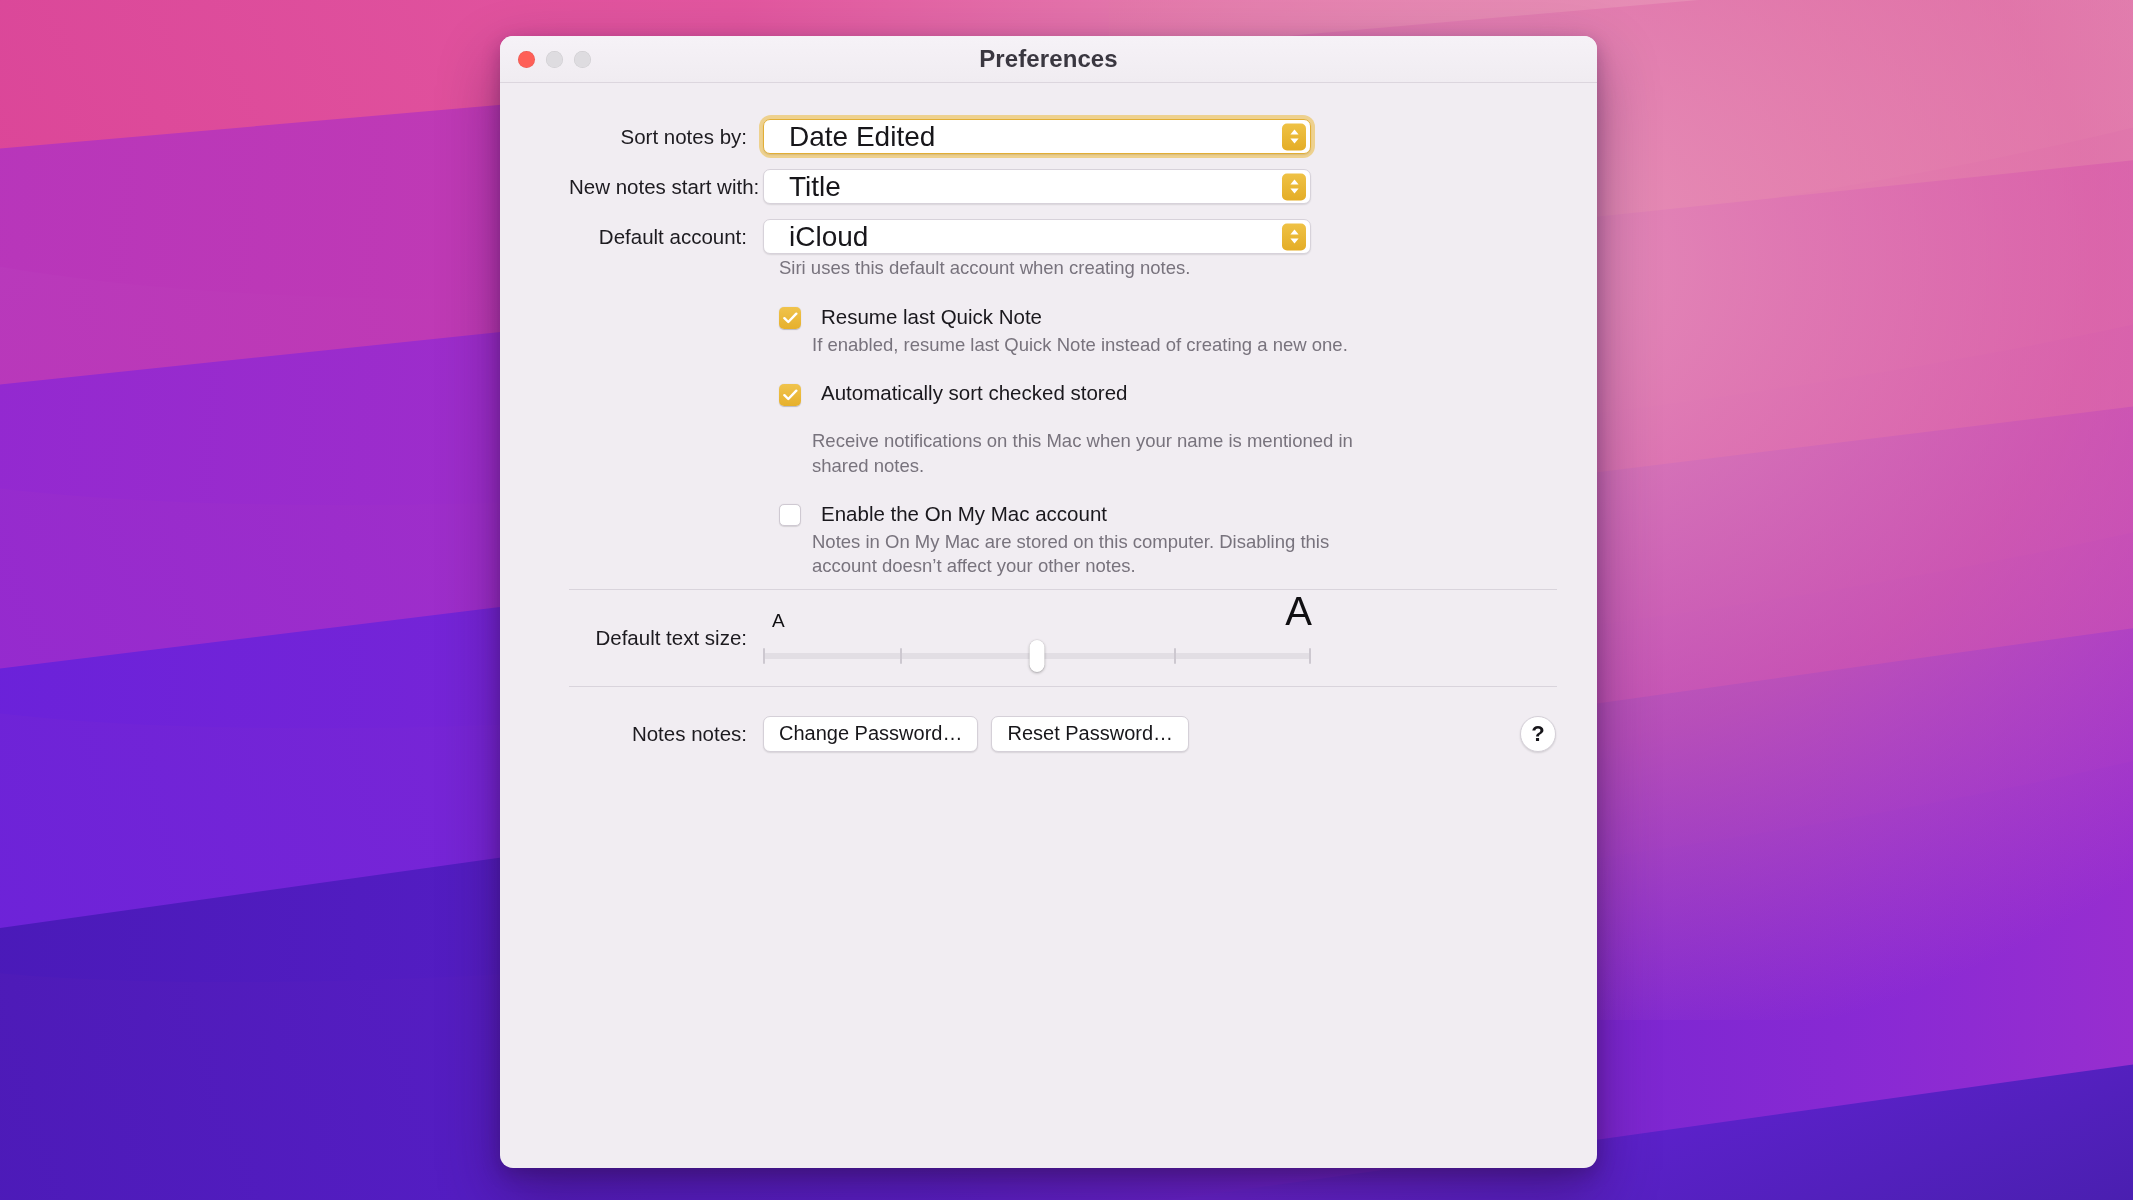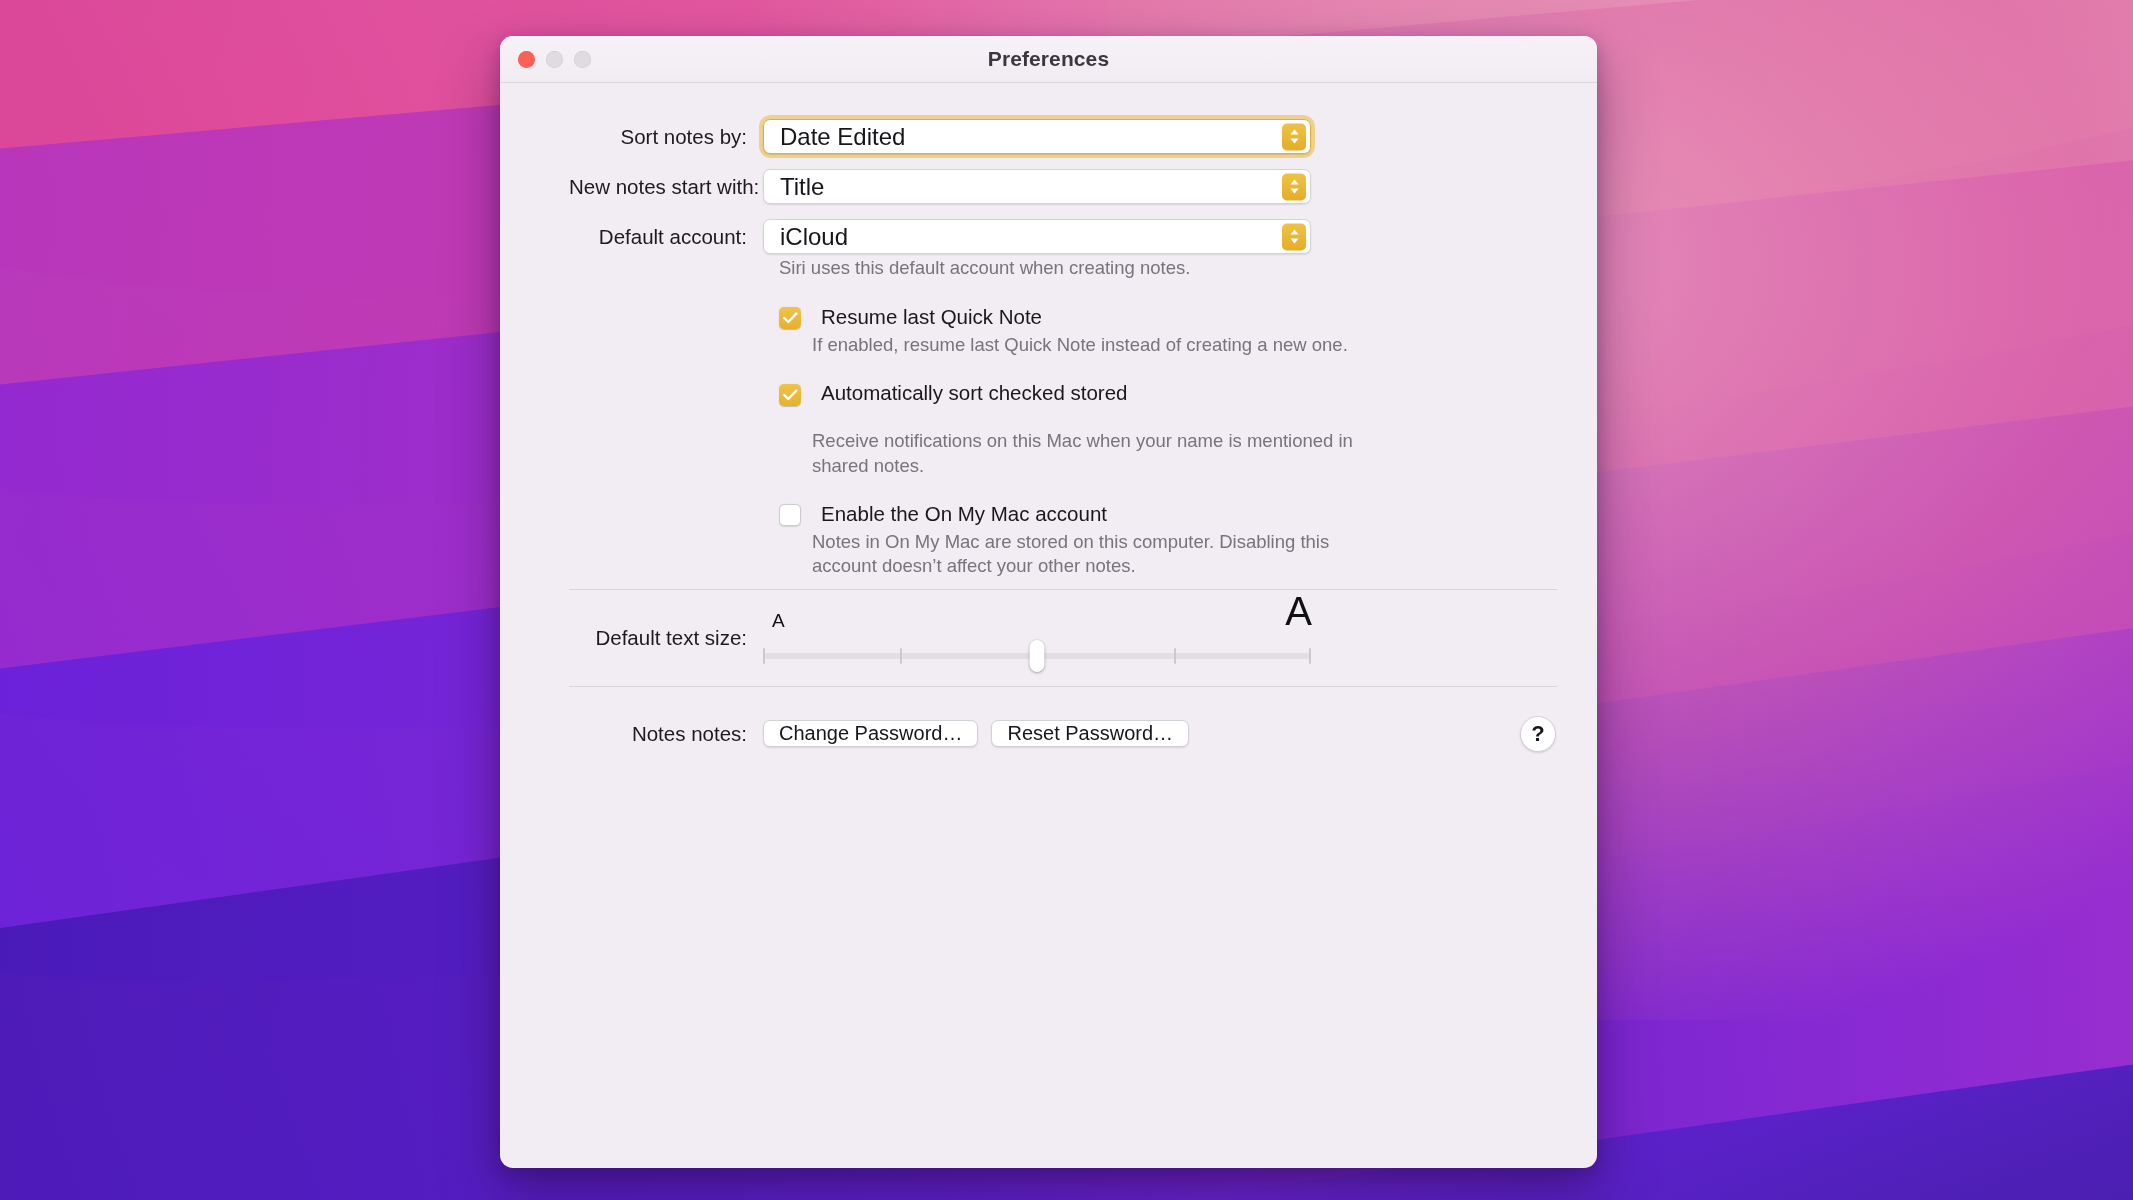--- a/index.html
+++ b/index.html
@@ -124,21 +124,21 @@
     border-radius: 50%;
   }
   .light.close { background: #fe5f57; box-shadow: inset 0 0 0 .5px rgba(0,0,0,.10); }
   .light.min   { background: #dedce0; box-shadow: inset 0 0 0 .5px rgba(0,0,0,.09); }
   .light.max   { background: #dedce0; box-shadow: inset 0 0 0 .5px rgba(0,0,0,.09); }
 
   .win-title {
     position: absolute;
     left: 0; right: 0;
     text-align: center;
-    font-size: 21px;
+    font-size: 24px;
     font-weight: bold;
     color: #3a3740;
     letter-spacing: .1px;
   }
 
   .content {
     flex: 1;
     padding: 36px 40px 0 40px;
     position: relative;
     margin-left: 29px;
@@ -172,22 +172,22 @@
   }
   .popup {
     position: absolute;
     inset: 0;
     background: #ffffff;
     border-radius: 7px;
     border: .5px solid #d7d2da;
     box-shadow: 0 1px 1.5px rgba(0,0,0,.10);
     display: flex;
     align-items: center;
-    padding-left: 16px;
-    font-size: 24px;
+    padding-left: 25px;
+    font-size: 28px;
     color: #17161a;
   }
   .popup-wrap.focused .popup { border-color: #e2ae35; }
   .chev {
     position: absolute;
     right: 5px;
     top: 50%;
     transform: translateY(-50%);
     width: 24px;
     height: 27px;
@@ -310,21 +310,21 @@
   }
 
   
   .bottom-row {
     display: flex;
     align-items: center;
     height: 94px;
     position: relative;
   }
   .btn {
-    height: 27px;
+    height: 36px;
     background: #fff;
     border: .5px solid #d5d0d8;
     border-radius: 7px;
     box-shadow: 0 1px 1.5px rgba(0,0,0,.11);
     font-size: 20px;
     color: #17161a;
     font-family: "Liberation Sans", sans-serif;
     padding: 0 15px;
     display: inline-flex;
     align-items: center;

